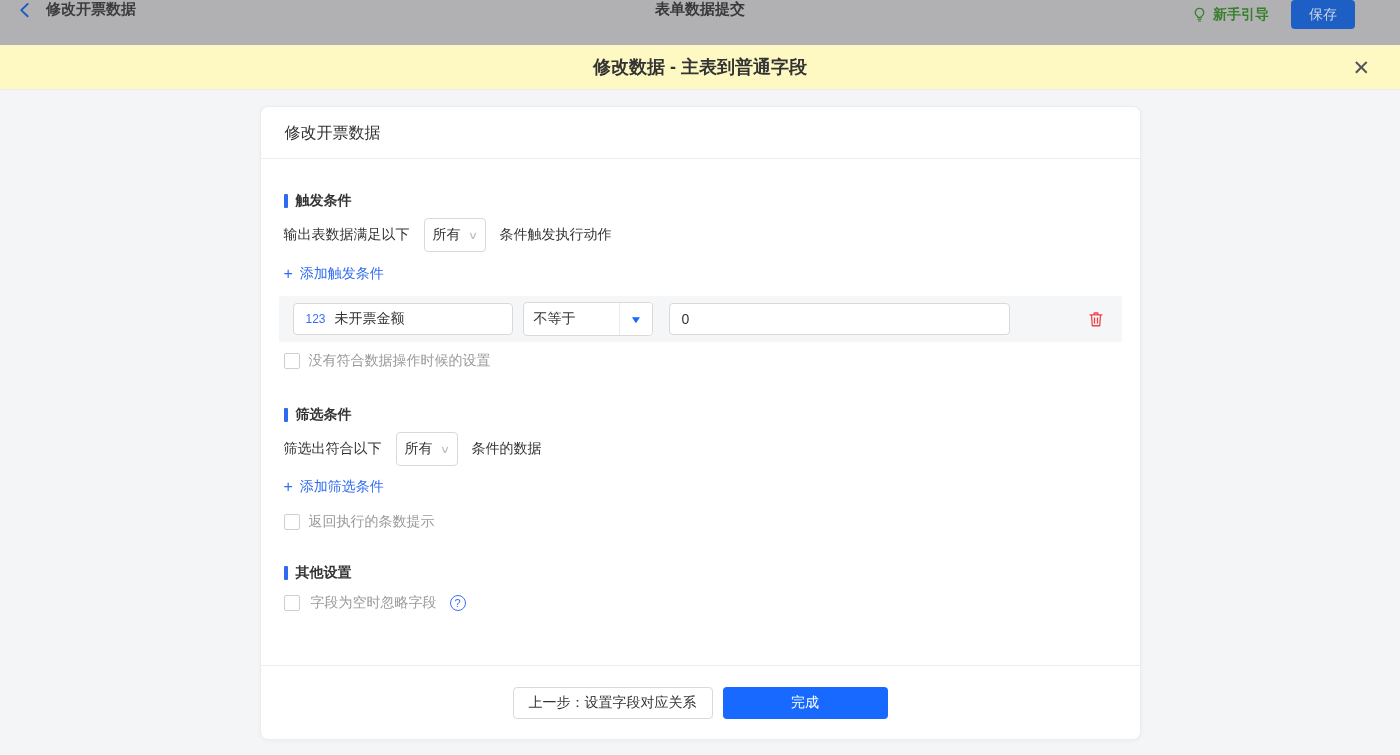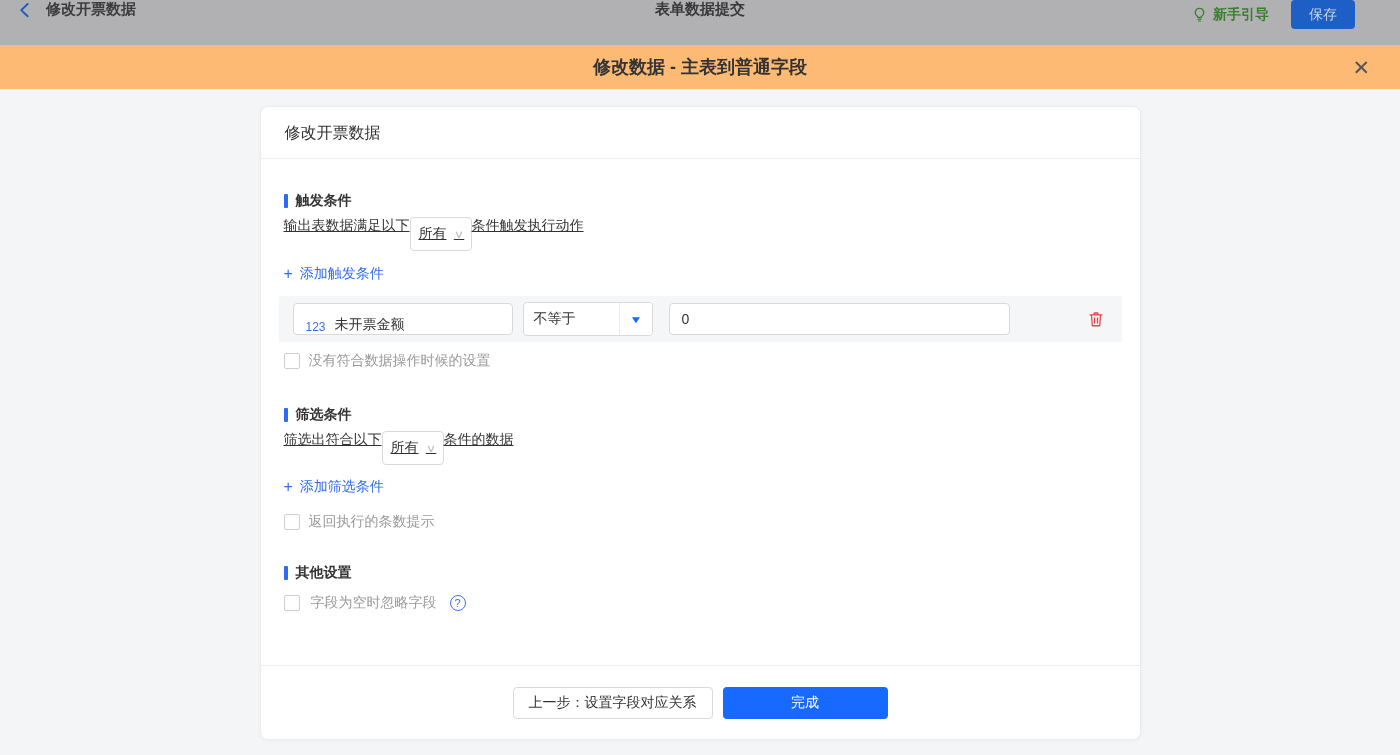--- a/index.html
+++ b/index.html
@@ -15,56 +15,56 @@
   .topbar-title { position:absolute; left:0; right:0; text-align:center;
     font-size:15px; color:#38383a; font-weight:600; pointer-events:none; }
   .topbar-right { margin-left:auto; display:flex; align-items:center; gap:22px; z-index:2; }
   .guide { display:flex; align-items:center; gap:5px; cursor:pointer; }
   .guide-label { font-size:14px; color:#377f2b; font-weight:600; }
   .save-btn { min-width:64px; height:29px; padding:0 14px; border:none; border-radius:4px;
     background:#1e5fc6; color:#ccd5df; font-size:14px; cursor:pointer;
     font-family:inherit; }
 
   
-  .dialog-header { height:45px; background:#fdba74; position:relative;
+  .dialog-header { height:45px; background:#fef9c3; position:relative;
     display:flex; align-items:center; justify-content:center;
     border-bottom:1px solid #ebedf0; }
   .dialog-title { font-size:18px; color:#333; font-weight:600; }
   .close-icon { position:absolute; right:30px; top:50%; transform:translateY(-50%);
     font-size:21px; color:#55565a; cursor:pointer; line-height:1; }
 
   .dialog-body { height:665px; background:#f4f5f6; overflow:hidden; }
 
   
   .card { width:881px; height:634px; margin:16px auto 0; background:#fff;
     border-radius:8px; border:1px solid #ececee; box-shadow:0 1px 4px rgba(0,0,0,.04);
     display:flex; flex-direction:column; }
   .card-header { height:52px; line-height:52px; padding-left:24px; font-size:16px;
     color:#333; border-bottom:1px solid #ebedf0; }
   .card-content { flex:1; padding:0 18px; overflow:hidden; }
 
   .section-title { display:flex; align-items:center; gap:8px; margin:32px 0 0 5px; height:20px; }
   .section-bar { width:4px; height:14px; background:#2e6bf2; border-radius:1px; }
   .section-label { font-size:14px; font-weight:700; color:#333; }
 
-  .inline-row { display:flex; gap:0; margin:6px 0 0 5px; height:36px;
-    font-size:14px; color:#333;text-decoration:underline; }
+  .inline-row { display:flex; align-items:center; gap:14px; margin:6px 0 0 5px; height:36px;
+    font-size:14px; color:#333; }
   .mini-select { min-width:58px; height:34px; background:#fff; border:1px solid #d9d9d9;
     border-radius:4px; display:flex; align-items:center; justify-content:space-between;
     padding:0 8px; gap:8px; cursor:pointer; }
   .mini-select .caret { font-size:11px; color:#bfbfbf; transform:scaleX(1.3); }
 
   .add-link { display:flex; align-items:center; gap:7px; margin:11px 0 0 5px; height:20px;
     color:#2f6cf0; font-size:14px; cursor:pointer; }
   .plus { font-size:16px; line-height:1; }
 
   .cond-row { margin-top:12px; height:46px; background:#f5f6f7; border-radius:2px;
     display:flex; align-items:center; padding:0 17px 0 14px; }
   .field-input { width:220px; height:32px; background:#fff; border:1px solid #d9d9d9;
-    border-radius:4px; display:flex; align-items:flex-end; gap:9px; padding:0 12px; cursor:text; }
+    border-radius:4px; display:flex; align-items:center; gap:9px; padding:0 12px; cursor:text; }
   .field-tag { font-size:12px; color:#3d6ef5; }
   .field-name { font-size:14px; color:#333; }
   .op-group { display:flex; margin-left:10px; height:34px; border:1px solid #d9d9d9;
     border-radius:4px; overflow:hidden; background:#fff; cursor:pointer; }
   .op-main { width:95px; display:flex; align-items:center; padding:0 10px;
     font-size:14px; color:#333; }
   .op-caret { width:33px; display:flex; align-items:center; justify-content:center;
     border-left:1px solid #e8eaed; background:#fff; }
   .op-caret span { font-size:10px; color:#1769ff; transform:scaleX(1.35); }
   .value-input { width:341px; height:32px; margin-left:16px; border:1px solid #d9d9d9;

